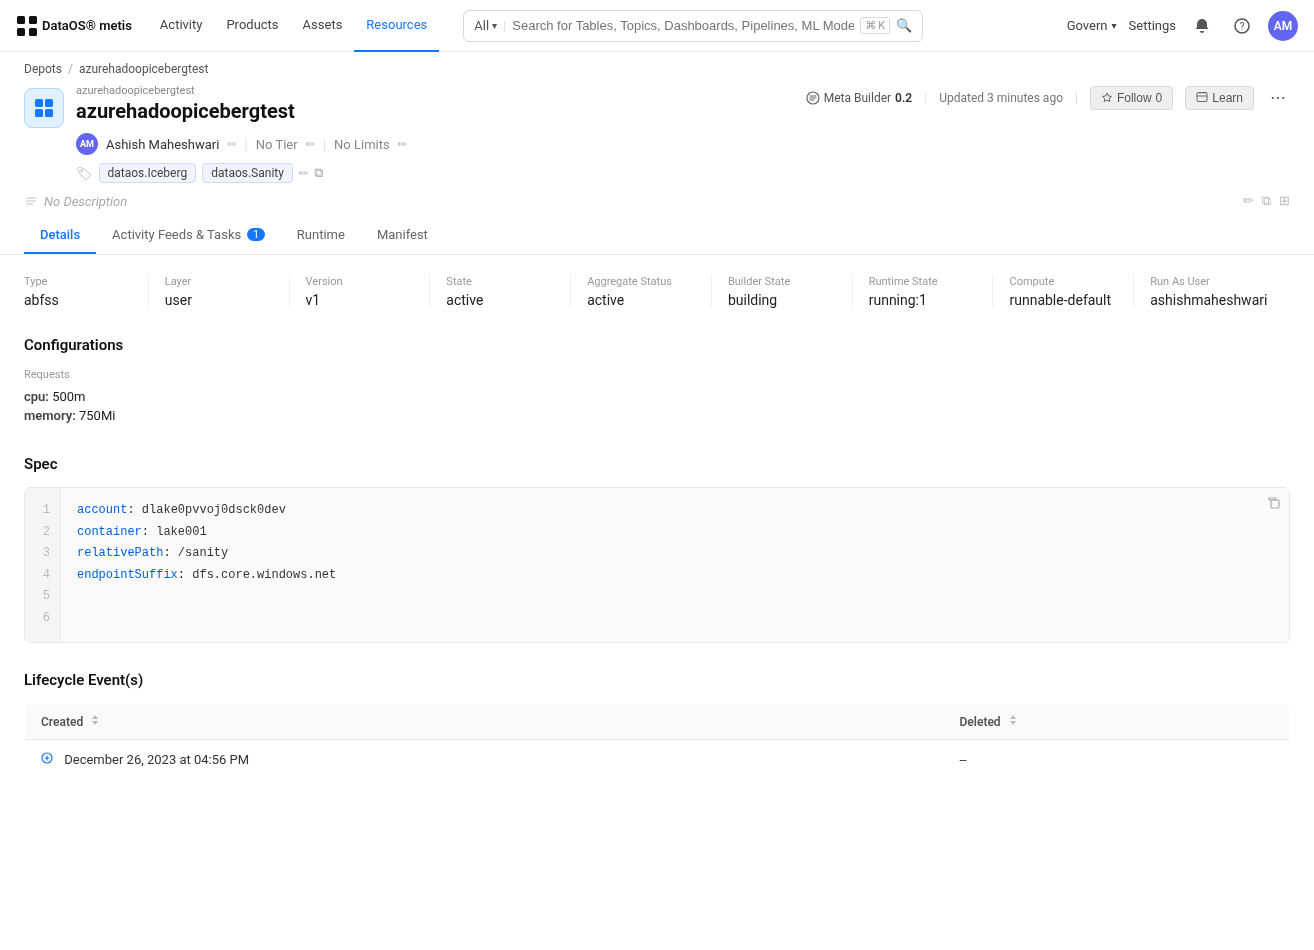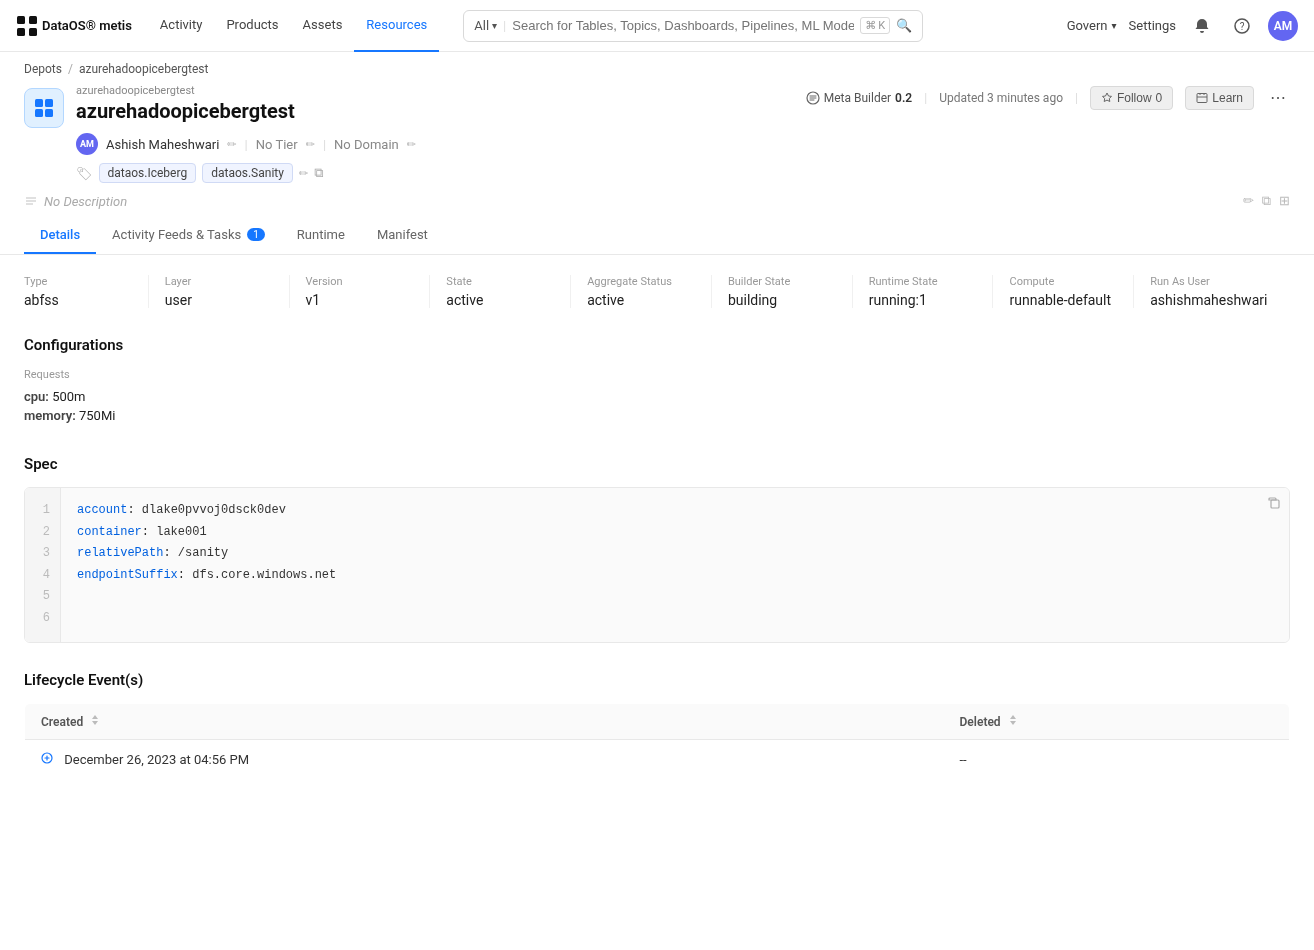--- a/index.html
+++ b/index.html
@@ -42,21 +42,21 @@
     .meta-user { font-size: 13px; color: #333; }
     .meta-edit { color: #aaa; cursor: pointer; font-size: 11px; }
     .meta-divider { color: #ddd; }
     .meta-label { font-size: 13px; color: #888; }
     .tag-row { display: flex; align-items: center; gap: 6px; margin-top: 6px; }
     .tag { background: #f0f4ff; border: 1px solid #d0daf5; border-radius: 4px; padding: 2px 8px; font-size: 12px; color: #444; }
     .header-right { display: flex; align-items: center; gap: 12px; font-size: 12px; color: #555; }
     .meta-version { display: flex; align-items: center; gap: 4px; }
     .updated-text { color: #777; }
     .follow-btn { display: flex; align-items: center; gap: 4px; cursor: pointer; color: #555; border: 1px solid #d9d9d9; border-radius: 4px; padding: 4px 10px; font-size: 12px; }
-    .learn-btn { display: flex; align-items: center; gap: 4px; cursor: pointer; color: #555; border: 1px solid #d9d9d9; border-radius: 4px; padding: 4px 10px; font-size: 12px; }
+    .learn-btn { display: flex; align-items: flex-start; gap: 4px; cursor: pointer; color: #555; border: 1px solid #d9d9d9; border-radius: 4px; padding: 4px 10px; font-size: 12px; }
     .more-btn { cursor: pointer; color: #555; padding: 4px; }
 
     
     .desc-row { padding: 10px 24px 4px; display: flex; align-items: center; gap: 8px; justify-content: space-between; }
     .desc-text { font-size: 13px; color: #aaa; font-style: italic; display: flex; align-items: center; gap: 6px; }
     .desc-icons { display: flex; gap: 8px; color: #bbb; }
 
     
     .tabs-bar { padding: 0 24px; border-bottom: 1px solid #e8e8e8; display: flex; gap: 0; margin-top: 4px; }
     .tab { padding: 10px 16px; font-size: 13px; color: #666; cursor: pointer; border-bottom: 2px solid transparent; display: flex; align-items: center; gap: 6px; }
@@ -171,21 +171,21 @@
       <div class="header-subtitle">azurehadoopicebergtest</div>
       <div class="header-title">azurehadoopicebergtest</div>
       <div class="header-meta">
         <div class="meta-avatar">AM</div>
         <span class="meta-user">Ashish Maheshwari</span>
         <span class="meta-edit">✏</span>
         <span class="meta-divider">|</span>
         <span class="meta-label">No Tier</span>
         <span class="meta-edit">✏</span>
         <span class="meta-divider">|</span>
-        <span class="meta-label">No Domain</span>
+        <span class="meta-label">No Limits</span>
         <span class="meta-edit">✏</span>
       </div>
       <div class="tag-row">
         <span style="color:#aaa;font-size:13px;">🏷</span>
         <span class="tag">dataos.Iceberg</span>
         <span class="tag">dataos.Sanity</span>
         <span class="meta-edit">✏</span>
         <span style="color:#aaa;cursor:pointer;font-size:13px;">⧉</span>
       </div>
     </div>

